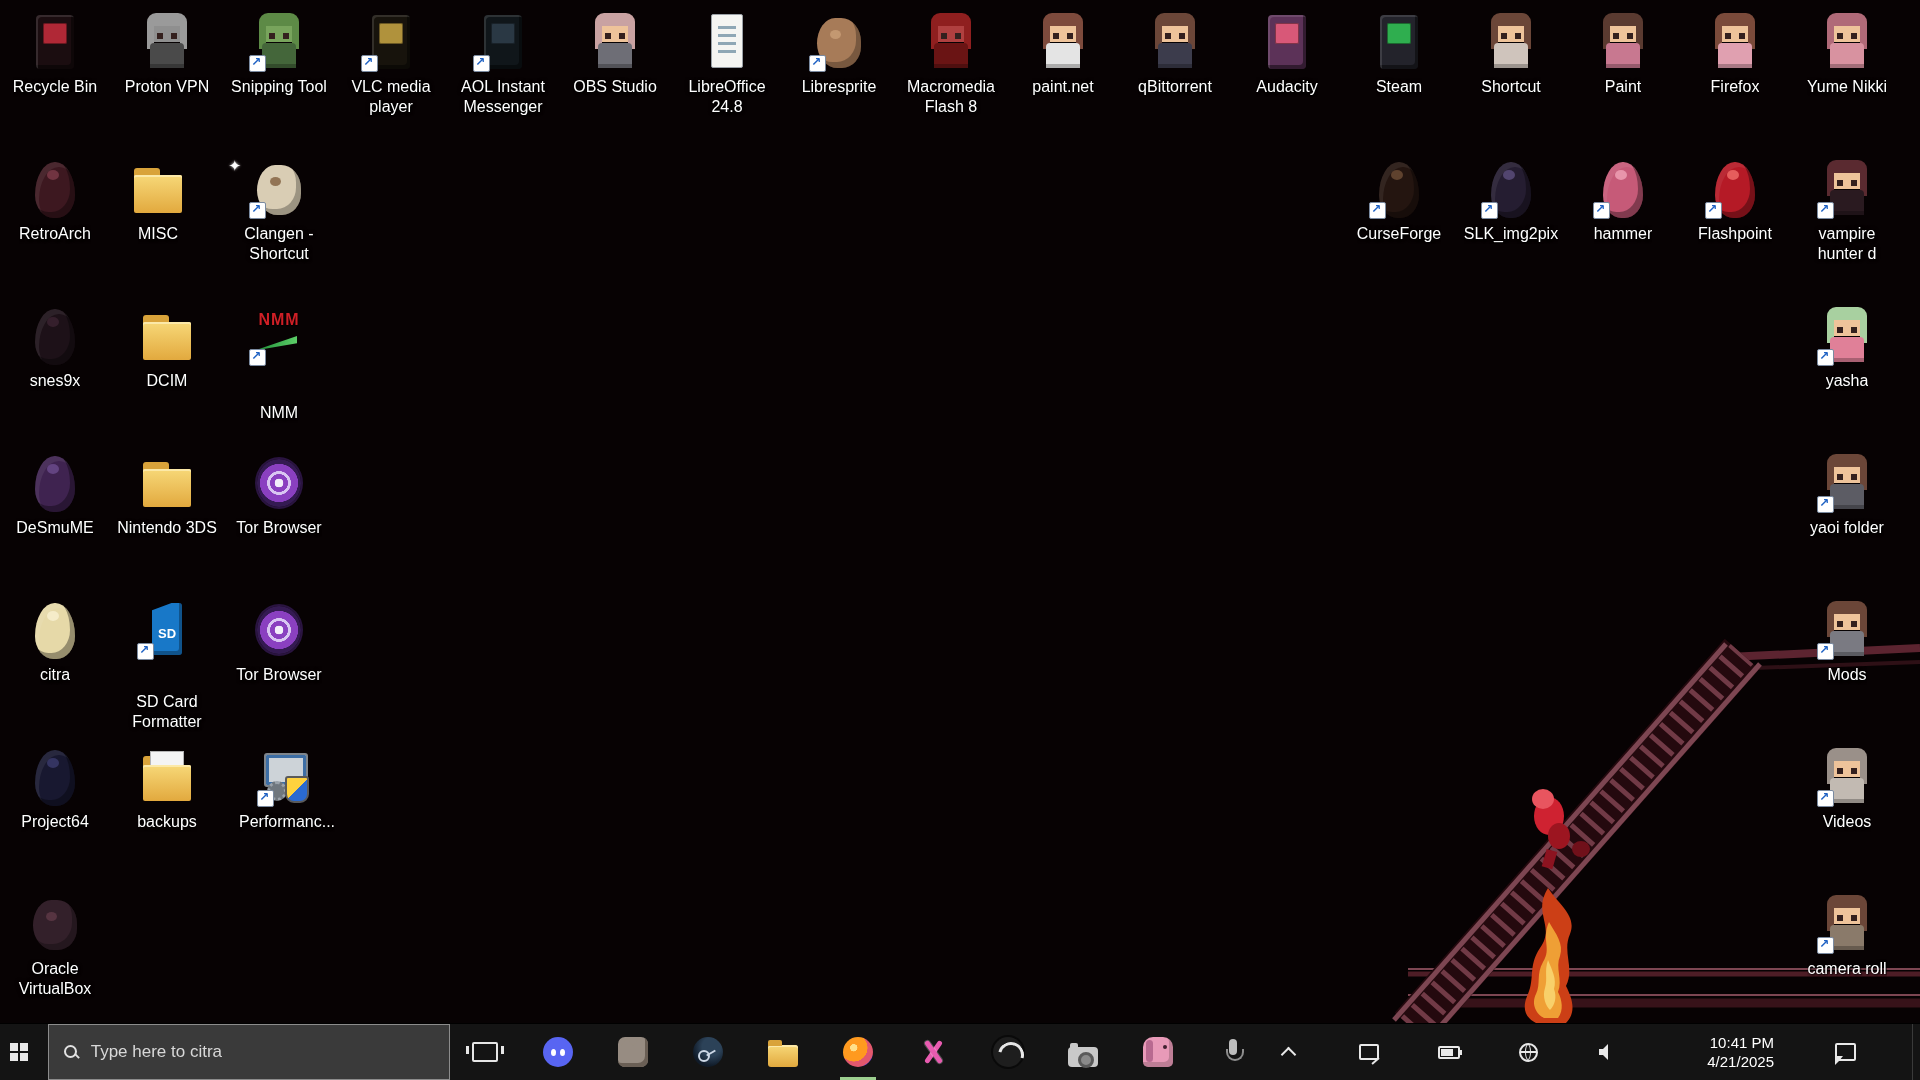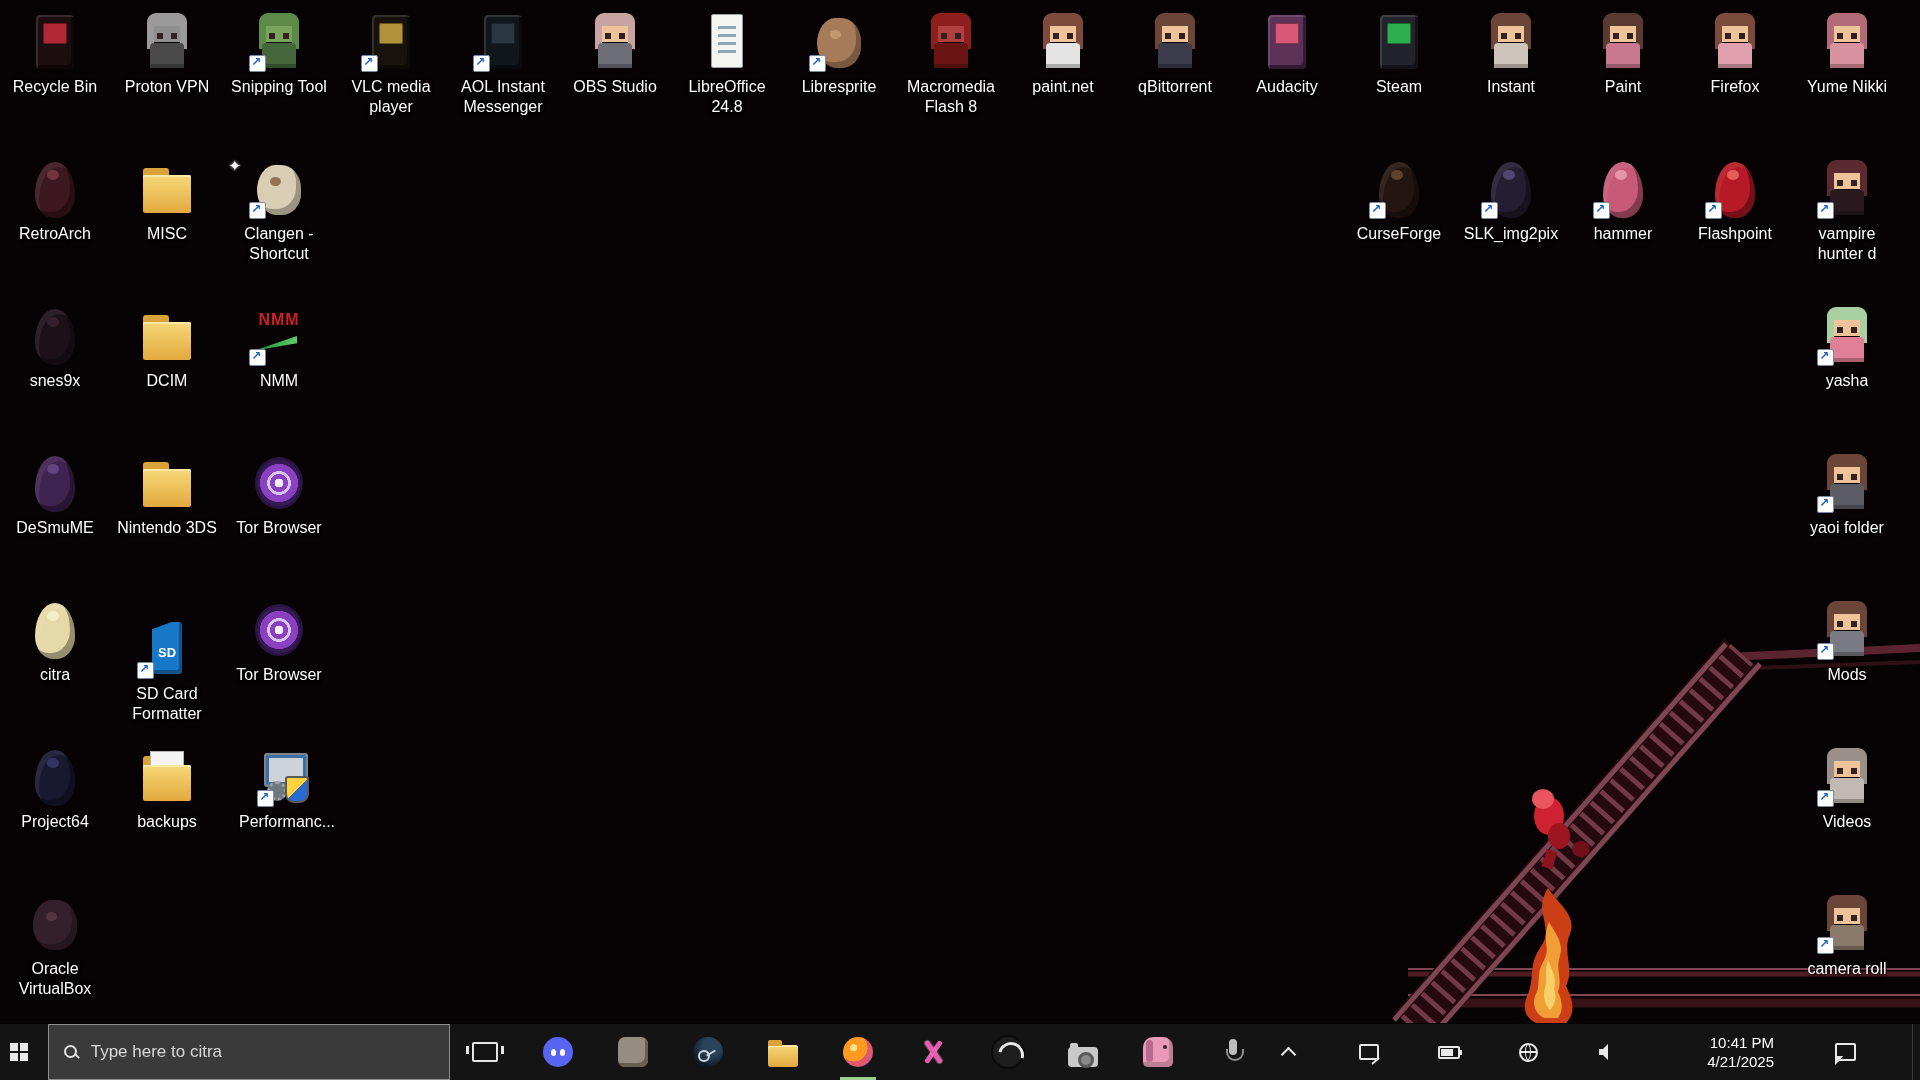--- a/index.html
+++ b/index.html
@@ -317,21 +317,21 @@
       </div>
       <div class="desktop-icon" style="left: 1459px; top: 10px;">
         <div class="art art-char" style="--c1: #6b4638; --c2: #cfc4bc;">
           <i class="hair"></i>
           <i class="sideL"></i>
           <i class="sideR"></i>
           <i class="face"></i>
           <i class="eyes"></i>
           <i class="body"></i>
         </div>
-        <div class="icon-label">Instant</div>
+        <div class="icon-label">Shortcut</div>
       </div>
       <div class="desktop-icon" style="left: 1571px; top: 10px;">
         <div class="art art-char" style="--c1: #5a3a30; --c2: #c87890;">
           <i class="hair"></i>
           <i class="sideL"></i>
           <i class="sideR"></i>
           <i class="face"></i>
           <i class="eyes"></i>
           <i class="body"></i>
         </div>
@@ -356,21 +356,21 @@
           <i class="face"></i>
           <i class="eyes"></i>
           <i class="body"></i>
         </div>
         <div class="icon-label">Yume Nikki</div>
       </div>
       <div class="desktop-icon" style="left: 3px; top: 157px;">
         <div class="art art-egg" style="--c1: #3d1820; --c2: #7a3a48;"></div>
         <div class="icon-label">RetroArch</div>
       </div>
-      <div class="desktop-icon" style="left: 115px; top: 157px; justify-content: space-between;">
+      <div class="desktop-icon" style="left: 106px; top: 157px; justify-content: space-between;">
         <div class="art art-folder"></div>
         <div class="icon-label">MISC</div>
       </div>
       <div class="desktop-icon" style="left: 227px; top: 157px;">
         <div class="art art-blob" style="--c1: #d9cdb4; --c2: #8a6a4a;">
           <i class="star"></i>
           <i class="shortcut"></i>
         </div>
         <div class="icon-label">Clangen - Shortcut</div>
       </div>
@@ -411,21 +411,21 @@
         <div class="icon-label">vampire hunter d</div>
       </div>
       <div class="desktop-icon" style="left: 3px; top: 304px;">
         <div class="art art-egg" style="--c1: #1d1118; --c2: #3a2230;"></div>
         <div class="icon-label">snes9x</div>
       </div>
       <div class="desktop-icon" style="left: 115px; top: 304px;">
         <div class="art art-folder"></div>
         <div class="icon-label">DCIM</div>
       </div>
-      <div class="desktop-icon" style="left: 227px; top: 304px;">
+      <div class="desktop-icon" style="left: 227px; top: 304px; gap: 32px;">
         <div class="art art-nmm">
           <span class="txt">NMM</span>
           <i class="shortcut"></i>
         </div>
         <div class="icon-label">NMM</div>
       </div>
       <div class="desktop-icon" style="left: 1795px; top: 304px;">
         <div class="art art-char" style="--c1: #a8d0a0; --c2: #e08098;">
           <i class="hair"></i>
           <i class="sideL"></i>
@@ -458,21 +458,21 @@
           <i class="eyes"></i>
           <i class="body"></i>
           <i class="shortcut"></i>
         </div>
         <div class="icon-label">yaoi folder</div>
       </div>
       <div class="desktop-icon" style="left: 3px; top: 598px;">
         <div class="art art-egg" style="--c1: #e6d9a8; --c2: #f7efcf;"></div>
         <div class="icon-label">citra</div>
       </div>
-      <div class="desktop-icon" style="left: 115px; top: 617px;">
+      <div class="desktop-icon" style="left: 115px; top: 598px; gap: 27px;">
         <div class="art art-sd" style="--c1: #1878c8;">
           <span class="txt">SD</span>
           <i class="shortcut"></i>
         </div>
         <div class="icon-label">SD Card Formatter</div>
       </div>
       <div class="desktop-icon" style="left: 227px; top: 598px;">
         <div class="art art-tor" style="--c1: #8a40c0;"></div>
         <div class="icon-label">Tor Browser</div>
       </div>

